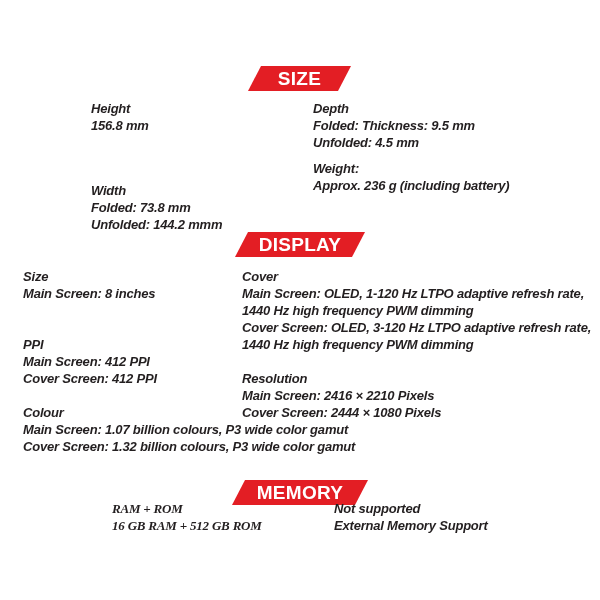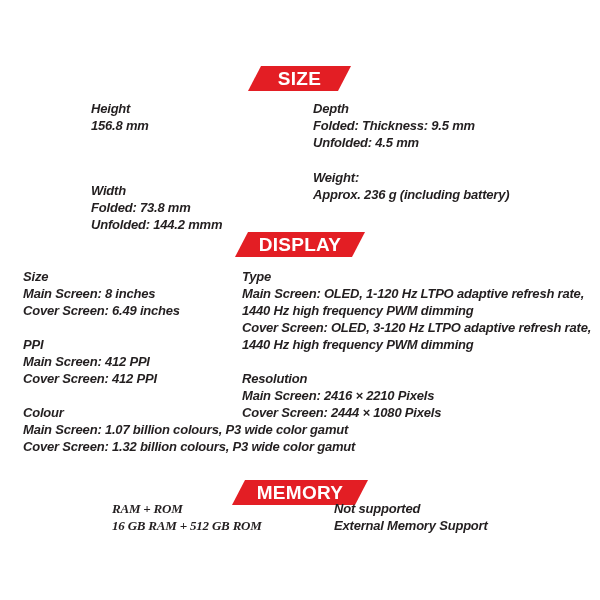--- a/index.html
+++ b/index.html
@@ -29,47 +29,46 @@
 <div class="block" style="left:91px; top:152px;margin-top:30px;">
   <div>Width</div>
   <div>Folded: 73.8 mm</div>
   <div>Unfolded: 144.2 mmm</div>
 </div>
 <div class="block" style="left:313px; top:100px;">
   <div>Depth</div>
   <div>Folded: Thickness: 9.5 mm</div>
   <div>Unfolded: 4.5 mm</div>
 </div>
-<div class="block" style="left:313px; top:169px;">
+<div class="block" style="left:313px; top:160px;">
   <div>Weight:</div>
   <div>Approx. 236 g (including battery)</div>
 </div>
 
 <div class="banner" style="left:235px; top:232px; width:130px;">
   <div class="shape"></div>
   <div class="label">DISPLAY</div>
 </div>
 
 <div class="block" style="left:23px; top:268px;">
   <div>Size</div>
   <div>Main Screen: 8 inches</div>
-  <div>Cover Screen: 6.49 inches</div>
 </div>
 <div class="block" style="left:23px; top:336px;">
   <div>PPI</div>
   <div>Main Screen: 412 PPI</div>
   <div>Cover Screen: 412 PPI</div>
 </div>
 <div class="block" style="left:23px; top:404px;">
   <div>Colour</div>
   <div>Main Screen: 1.07 billion colours, P3 wide color gamut</div>
   <div>Cover Screen: 1.32 billion colours, P3 wide color gamut</div>
 </div>
 <div class="block" style="left:242px; top:268px;">
-  <div>Type</div>
+  <div>Cover</div>
   <div>Main Screen: OLED, 1-120 Hz LTPO adaptive refresh rate,</div>
   <div>1440 Hz high frequency PWM dimming</div>
   <div>Cover Screen: OLED, 3-120 Hz LTPO adaptive refresh rate,</div>
   <div>1440 Hz high frequency PWM dimming</div>
 </div>
 <div class="block" style="left:242px; top:370px;">
   <div>Resolution</div>
   <div>Main Screen: 2416 × 2210 Pixels</div>
   <div>Cover Screen: 2444 × 1080 Pixels</div>
 </div>

